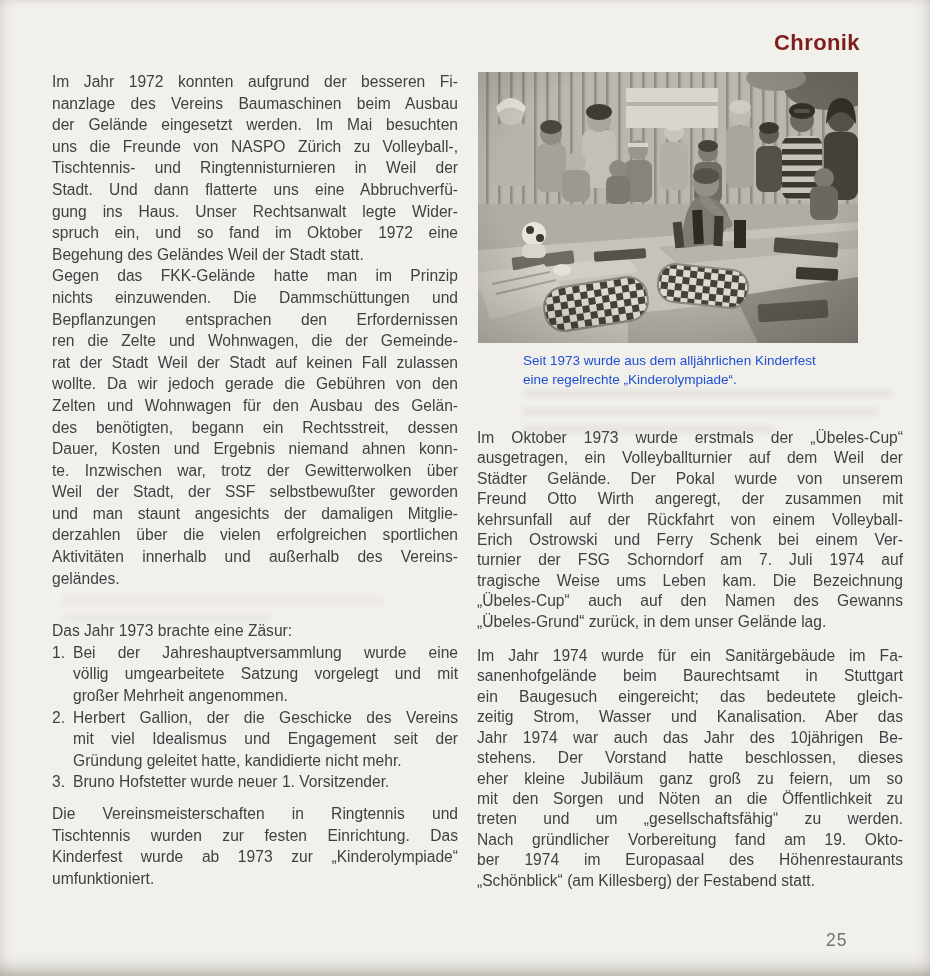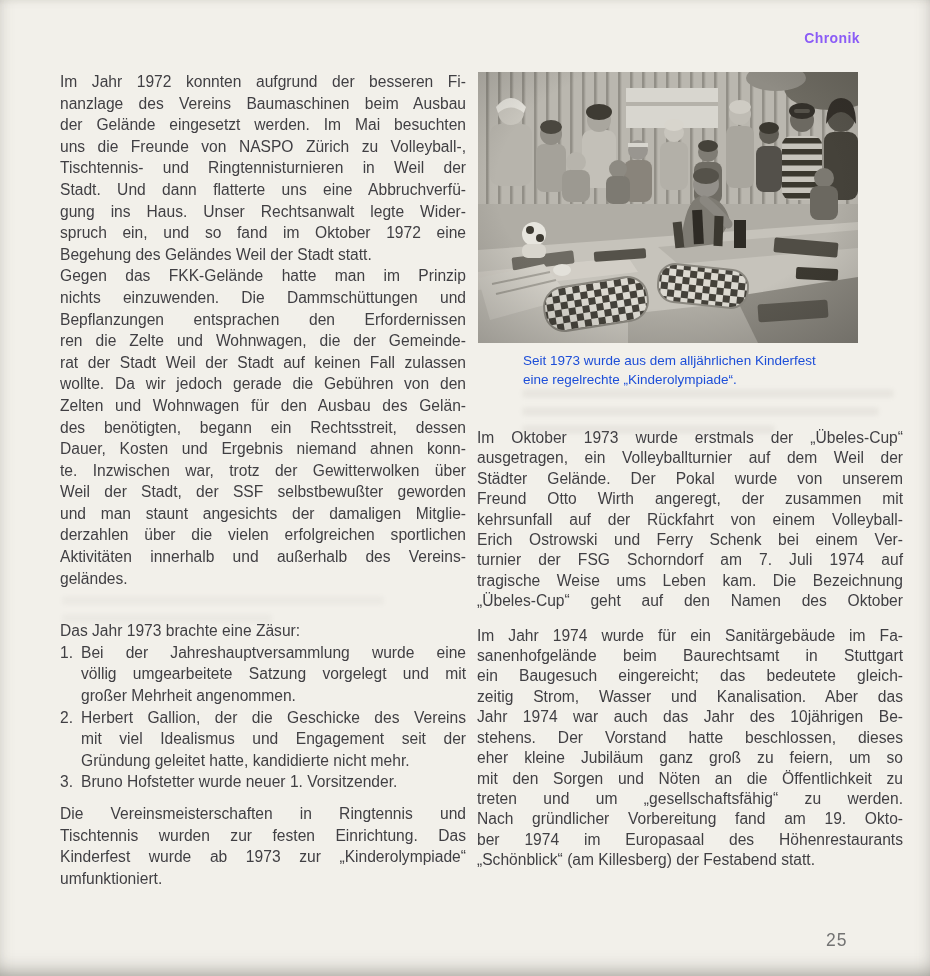--- a/index.html
+++ b/index.html
@@ -17,37 +17,37 @@
     box-shadow:
       inset 0 -16px 18px -12px rgba(96,93,86,.50),
       inset -12px 0 16px -12px rgba(96,93,86,.22),
       inset 12px 0 16px -12px rgba(96,93,86,.16),
       inset 0 8px 12px -10px rgba(96,93,86,.20);
   }
 
   .header {
     position: absolute; top: 30px; left: 478px; width: 382px;
     text-align: right;
-    font-weight: bold; font-size: 14px; letter-spacing: .4px;
-    color: #8b5cf6;
+    font-weight: bold; font-size: 22px; letter-spacing: .4px;
+    color: #7f1d1d;
   }
 
   .photo {
     position: absolute; left: 478px; top: 72px;
     width: 380px; height: 271px; margin: 0;
   }
   .photo svg { display: block; width: 100%; height: 100%; }
 
   .caption {
     position: absolute; left: 479px; top: 351px; width: 420px;
     font-size: 13.5px; line-height: 19px; color: #1d4ed8; margin-left: 44px;
   }
 
   .col { position: absolute; font-size: 15.6px; }
-  .col-left  { left: 60px;  top: 71px;  width: 406px; line-height: 21.6px; }
+  .col-left  { left: 52px;  top: 71px;  width: 406px; line-height: 21.6px; }
   .col-right { left: 477px; top: 428px; width: 426px; line-height: 20.4px; }
   .col-right .para + .para { margin-top: 14px; }
 
   
   .tline { text-align: justify; text-align-last: justify; text-justify: inter-word; }
   .tline-last { text-align-last: left; }
   .no-justify .tline { text-align-last: left; }
 
   .heading-line { margin-top: 31px; }
   .list-item { display: flex; }
@@ -261,21 +261,22 @@
   <div class="col col-right">
     <div class="para">
         <div class="tline">Im Oktober 1973 wurde erstmals der „Übeles-Cup“</div>
         <div class="tline">ausgetragen, ein Volleyballturnier auf dem Weil der</div>
         <div class="tline">Städter Gelände. Der Pokal wurde von unserem</div>
         <div class="tline">Freund Otto Wirth angeregt, der zusammen mit</div>
         <div class="tline">kehrsunfall auf der Rückfahrt von einem Volleyball-</div>
         <div class="tline">Erich Ostrowski und Ferry Schenk bei einem Ver-</div>
         <div class="tline">turnier der FSG Schorndorf am 7. Juli 1974 auf</div>
         <div class="tline">tragische Weise ums Leben kam. Die Bezeichnung</div>
-        <div class="tline">„Übeles-Cup“ geht auf den Namen des Oktober</div>
+        <div class="tline">„Übeles-Cup“ auch auf den Namen des Gewanns</div>
+        <div class="tline tline-last">„Übeles-Grund“ zurück, in dem unser Gelände lag.</div>
       </div>
     <div class="para">
         <div class="tline">Im Jahr 1974 wurde für ein Sanitärgebäude im Fa-</div>
         <div class="tline">sanenhofgelände beim Baurechtsamt in Stuttgart</div>
         <div class="tline">ein Baugesuch eingereicht; das bedeutete gleich-</div>
         <div class="tline">zeitig Strom, Wasser und Kanalisation. Aber das</div>
         <div class="tline">Jahr 1974 war auch das Jahr des 10jährigen Be-</div>
         <div class="tline">stehens. Der Vorstand hatte beschlossen, dieses</div>
         <div class="tline">eher kleine Jubiläum ganz groß zu feiern, um so</div>
         <div class="tline">mit den Sorgen und Nöten an die Öffentlichkeit zu</div>

